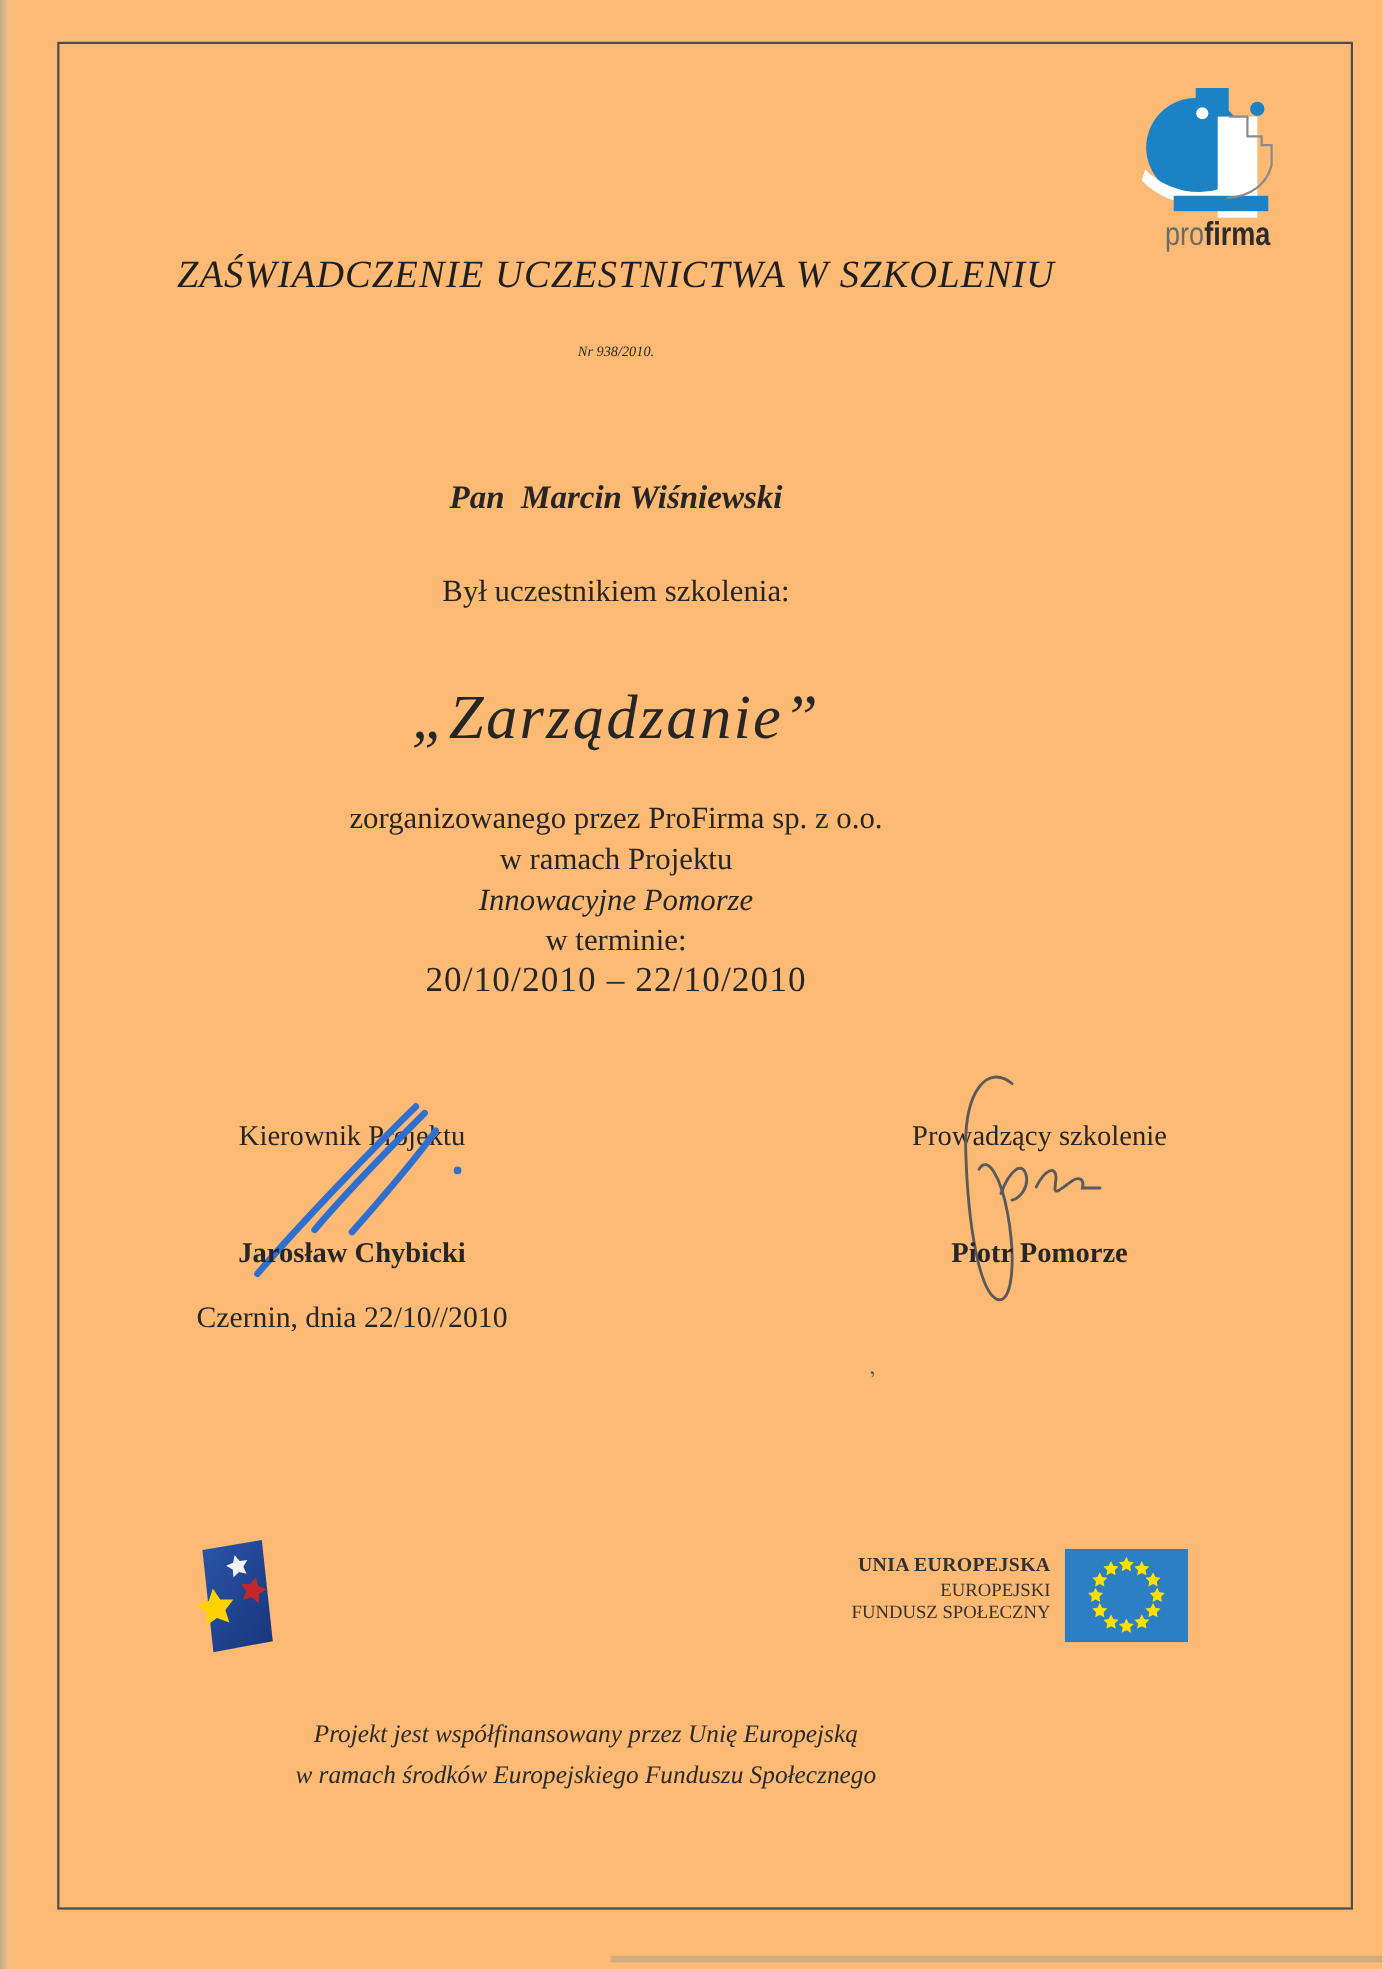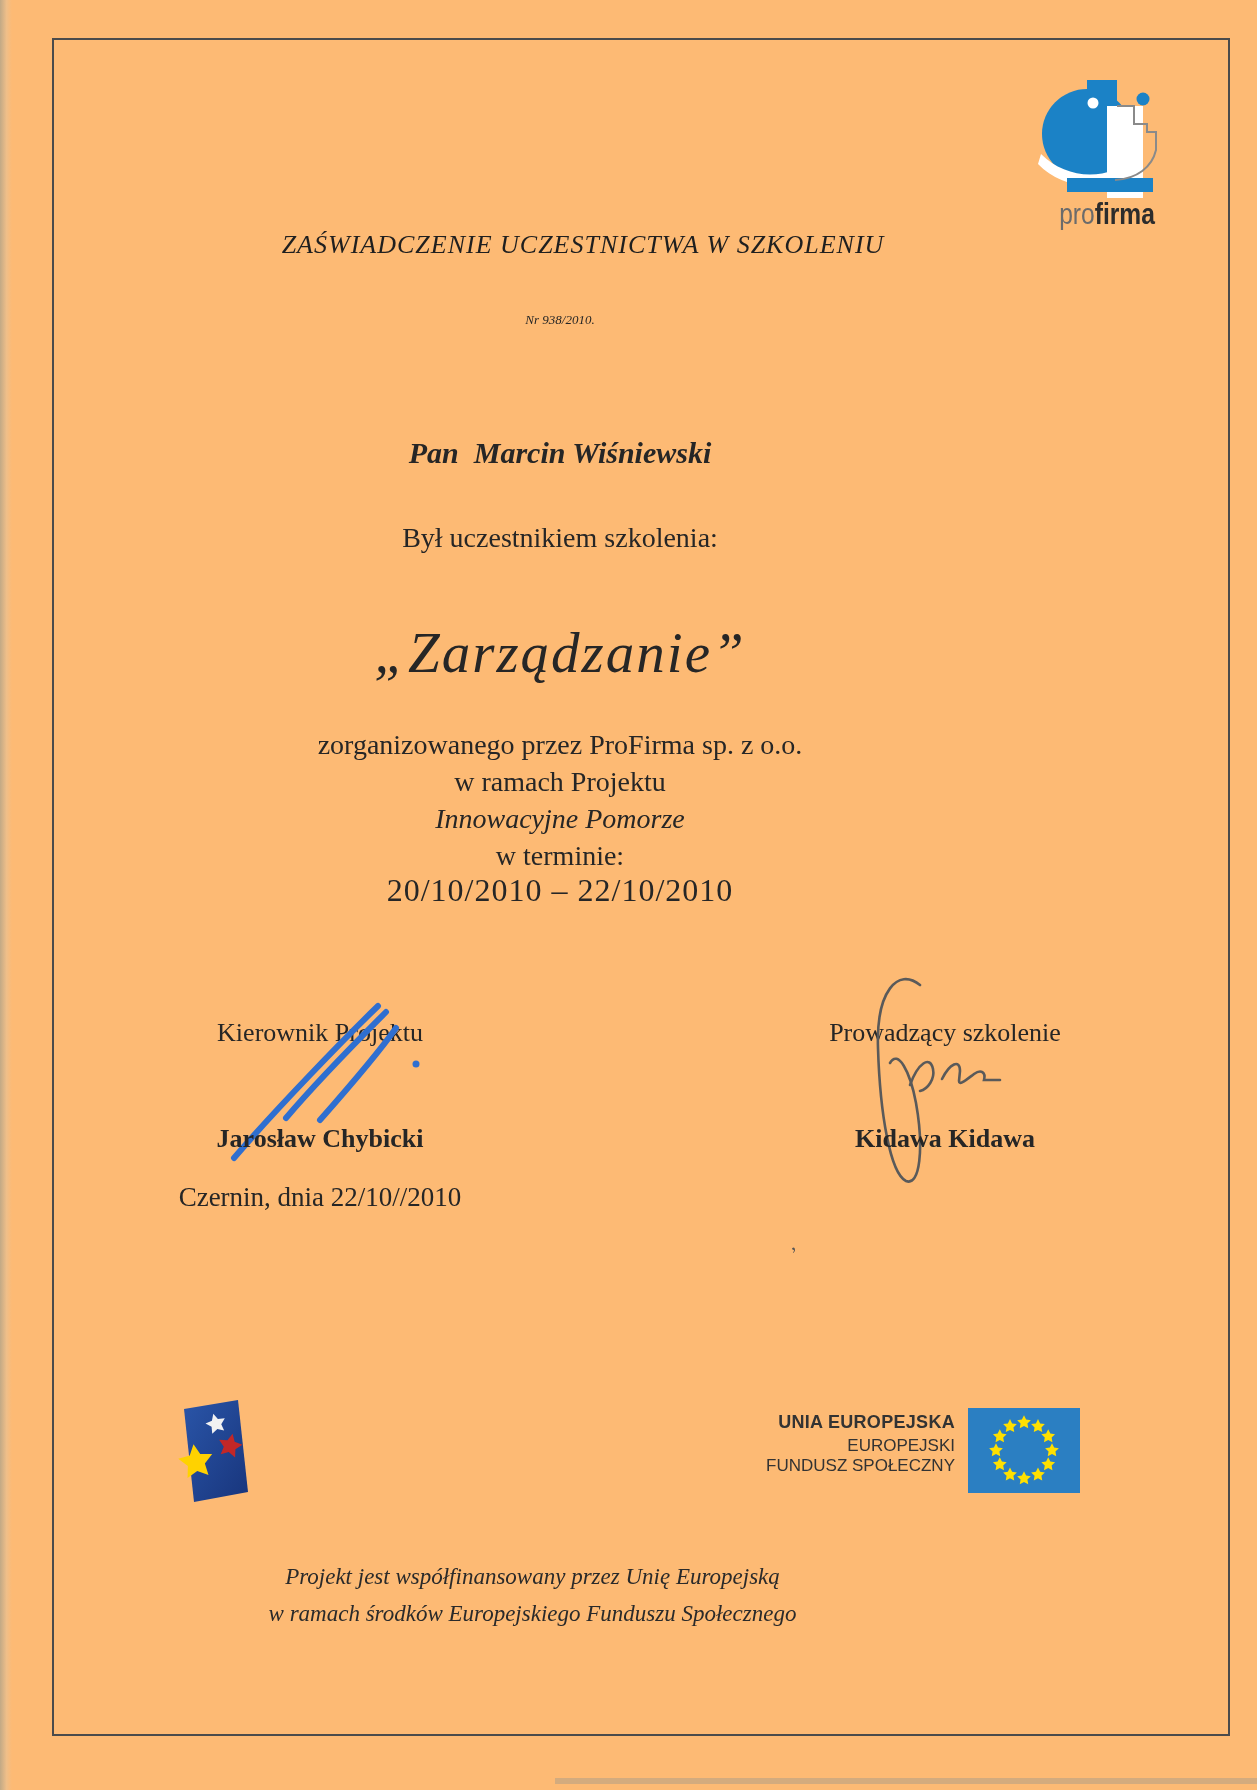--- a/index.html
+++ b/index.html
@@ -22,21 +22,21 @@
   .profirma{position:absolute;left:1032px;top:70px;width:150px;text-align:center;}
   .profirma svg{display:block;margin:0 auto;}
   .profirma-word{margin-top:2px;font-family:"Liberation Sans",sans-serif;
     font-size:30px;line-height:28px;letter-spacing:0px;
     transform:scaleX(.82);transform-origin:center;white-space:nowrap;}
   .profirma-word .pro{color:#6b6b6b;font-weight:400;}
   .profirma-word .firma{color:#2c2c2c;font-weight:700;}
 
   
   .col{position:absolute;left:0;width:1120px;text-align:center;}
-  .title{top:230px;font-size:26px;font-style:italic;letter-spacing:1px;color:#1f1f1f;margin-left:23px;}
+  .title{top:230px;font-size:35px;font-style:italic;letter-spacing:1px;color:#1f1f1f;}
   .cert-no{top:312px;font-size:13px;font-style:italic;font-weight:normal;}
   .participant{top:436px;font-size:30px;font-style:italic;font-weight:bold;white-space:pre;}
   .statement{top:522px;font-size:28px;}
   .course{top:620px;font-size:57px;font-style:italic;letter-spacing:2px;}
   .body-block{top:726px;font-size:28px;line-height:37px;}
   .body-block .it{font-style:italic;font-family:Liberation Serif, serif;}
   .dates{top:872px;font-size:32px;letter-spacing:1px;}
 
   
   .sig-block{position:absolute;width:340px;text-align:center;}
@@ -48,21 +48,21 @@
   .sig-svg-right{position:absolute;left:75px;top:-55px;width:170px;height:230px;}
   .place-date{position:absolute;left:140px;top:1182px;width:360px;text-align:center;font-size:27px;}
   .stray-mark{position:absolute;left:788px;top:1232px;font-size:20px;color:#555;transform:rotate(-20deg);}
 
   
   .kl-logo{position:absolute;left:170px;top:1396px;width:330px;height:120px;}
   .kl-flag{position:absolute;left:0;top:0;}
   .kl-text{position:absolute;left:120px;top:32px;font-family:"Liberation Sans",sans-serif;}
   .kl-title{font-size:21px;font-weight:bold;color:#3d3d3d;letter-spacing:.5px;white-space:nowrap;}
   .kl-sub{margin-top:4px;font-size:11.5px;color:#4a4a4a;letter-spacing:1.4px;white-space:nowrap;}
-  .eu-logo{position:absolute;left:690px;top:1404px;width:400px;height:100px;font-family:Liberation Sans, sans-serif;}
+  .eu-logo{position:absolute;left:690px;top:1404px;width:400px;height:100px;font-family:Liberation Serif, serif;}
   .eu-text{position:absolute;right:135px;top:8px;text-align:right;color:#333;}
   .eu-line1{font-size:18px;font-weight:bold;letter-spacing:.3px;white-space:nowrap;}
   .eu-line2{font-size:17px;margin-top:3px;white-space:nowrap;}
   .eu-line3{font-size:17px;margin-top:0;white-space:nowrap;}
   .eu-flag{position:absolute;right:10px;top:4px;}
 
   
   .footer-note{position:absolute;left:0;width:1065px;text-align:center;
     font-size:23px;font-style:italic;color:#2a2a2a;}
   .fn1{top:1564px;}
@@ -121,21 +121,21 @@
 
   <div class="sig-block sig-right">
     <div class="sig-role">Prowadzący szkolenie</div>
     <svg class="sig-svg-right" viewBox="0 0 170 230">
       <g fill="none" stroke="#5a5a5a" stroke-width="2.6" stroke-linecap="round">
         <path d="M70,22 C48,4 26,28 28,85 C30,150 40,210 56,218 C70,224 74,185 66,140 C60,108 48,86 40,100"></path>
         <path d="M60,122 C68,100 80,92 83,106 C85,116 78,126 70,128"></path>
         <path d="M92,116 C100,100 110,96 110,108 L109,118 C109,123 116,117 124,111 C131,106 136,109 134,117 L150,117"></path>
       </g>
     </svg>
-    <div class="sig-name">Kidawa Kidawa</div>
+    <div class="sig-name">Piotr Pomorze</div>
   </div>
   <div class="stray-mark">‚</div>
 
   <div class="kl-logo">
     <svg class="kl-flag" width="100" height="118" viewBox="0 0 100 118">
       <defs>
         <path id="klstar" d="M0,-10 L2.94,-4.05 L9.51,-3.09 L4.76,1.55 L5.88,8.09 L0,5 L-5.88,8.09 L-4.76,1.55 L-9.51,-3.09 L-2.94,-4.05 Z"></path>
         <linearGradient id="klgrad" x1="0" y1="0" x2="1" y2="1">
           <stop offset="0" stop-color="#2a55a8"></stop>
             <stop offset="1" stop-color="#18357c"></stop>

